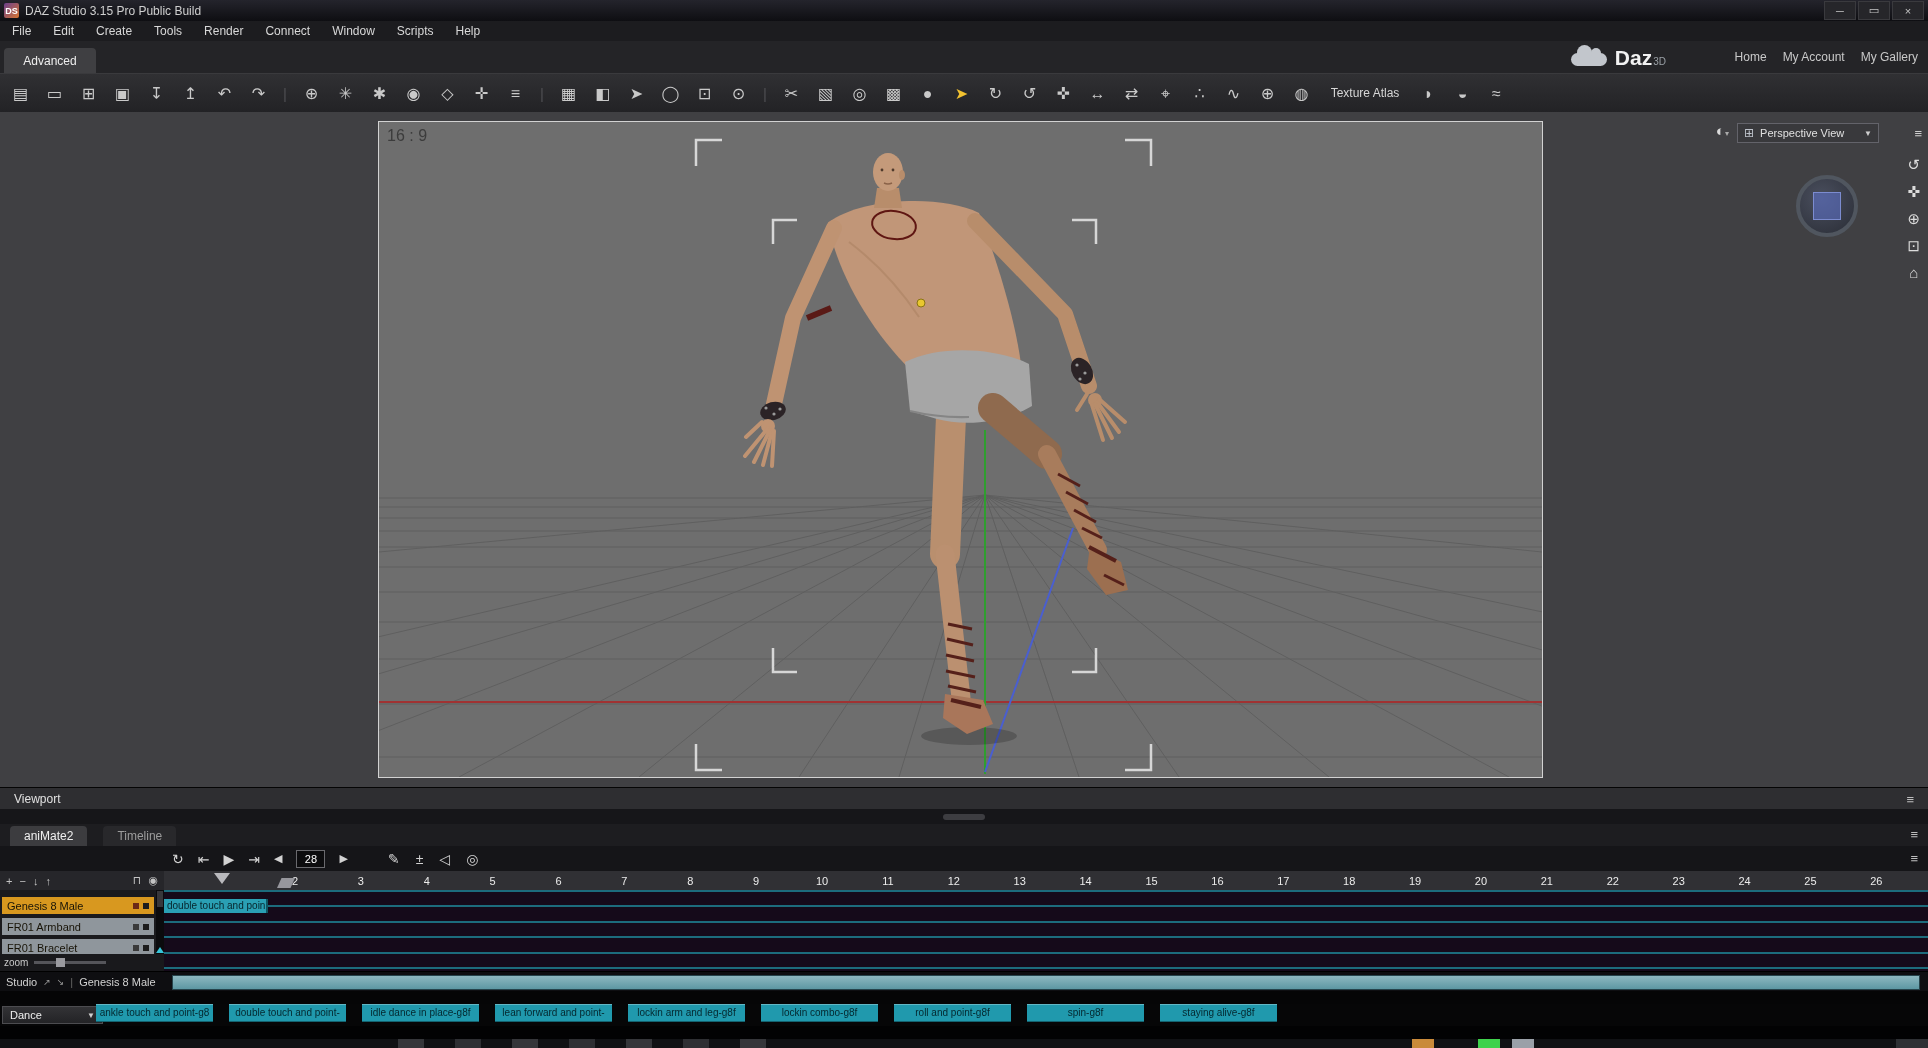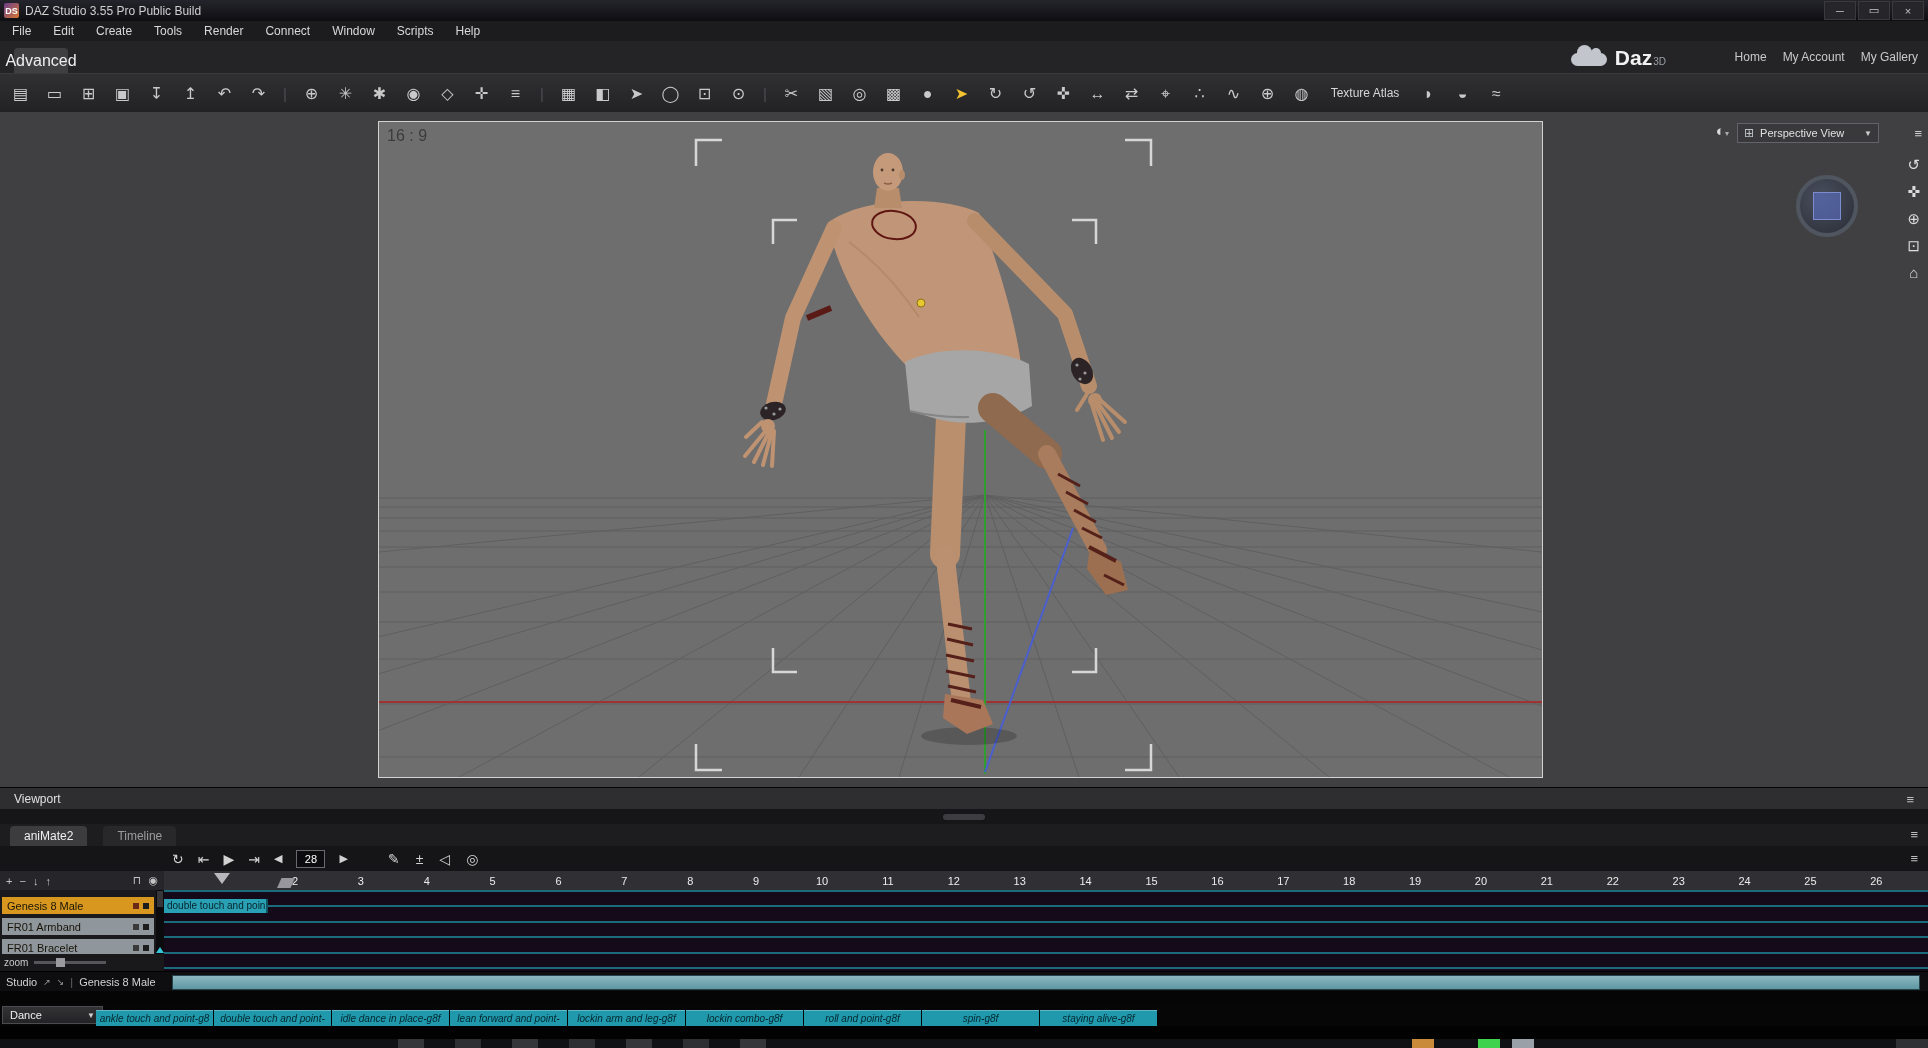--- a/index.html
+++ b/index.html
@@ -18,22 +18,22 @@
   .win-btn { width:30px; height:17px; display:flex; align-items:center; justify-content:center;
              font-size:11px; color:#c4c4c4; background:#26262a; border:1px solid #3a3a3e; }
 
   
   .menubar { left:0; top:21px; right:0; height:20px; background:#1c1c1f; border-bottom:1px solid #000;
              display:flex; align-items:center; gap:22px; padding:0 12px; font-size:12px; color:#d8d8d8; }
   .menu-item { cursor:default; }
 
   
   .tabrow { left:0; top:41px; right:0; height:32px; background:#242427; }
-  .adv-tab { position:absolute; left:14px; bottom:0; width:54px; height:25px; background:#3f3f42;
-             color:#eee; font-size:16px; display:flex; align-items:center; justify-content:center;
+  .adv-tab { position:absolute; left:4px; bottom:0; width:92px; height:25px; background:#3f3f42;
+             color:#eee; font-size:12px; display:flex; align-items:center; justify-content:center;
              border-radius:4px 4px 0 0; }
   .brand { position:absolute; right:262px; top:4px; display:flex; align-items:flex-start; gap:8px; }
   .cloud { width:36px; height:13px; background:#c2c6cc; border-radius:10px; position:relative; margin-top:8px; }
   .cloud::before { content:""; position:absolute; width:15px; height:15px; background:#c2c6cc;
                    border-radius:50%; top:-8px; left:6px; }
   .cloud::after { content:""; position:absolute; width:10px; height:10px; background:#c2c6cc;
                   border-radius:50%; top:-5px; left:20px; }
   .brand-name { font-size:21px; font-weight:bold; color:#f2f2f2; line-height:26px; }
   .brand-sup { font-size:10px; color:#9aa0a6; margin-left:1px; }
   .header-links { position:absolute; right:10px; top:0; height:32px; display:flex; align-items:center; gap:16px;
@@ -146,40 +146,40 @@
 
   .gap-black-1 { left:0; top:991px; right:0; height:13px; background:#050506; }
 
   
   .clipbar { left:0; top:1004px; right:0; height:22px; background:#060607; }
   .dance-dd { position:absolute; left:2px; top:2px; width:101px; height:18px;
               background:linear-gradient(#333336,#232326); border:1px solid #4c4c50; box-sizing:border-box;
               display:flex; align-items:center; justify-content:space-between; padding:0 7px;
               font-size:11px; color:#efefef; }
   .dance-dd .dd-arrow { font-size:8px; color:#cfcfcf; }
-  .clips { position:absolute; left:96px; top:6px; display:flex; gap:1px;font-style:italic; }
+  .clips { position:absolute; left:96px; top:0; display:flex; gap:16px; }
   .clip-chip { flex:0 0 117px; width:117px; height:18px; background:#2099ad;
                box-shadow:inset 0 1px 0 rgba(255,255,255,.3), inset 0 -1px 0 rgba(0,0,0,.35);
                color:#04272e; font-size:10px; line-height:18px; text-align:center;
                white-space:nowrap; overflow:hidden; }
 
   .gap-black-2 { left:0; top:1026px; right:0; height:13px; background:#020203; }
 
   
   .taskbar { left:0; top:1039px; right:0; height:9px; background:#101114; }
   .tb-item { position:absolute; top:0; height:9px; }
 </style>
 </head>
 <body>
 
 <div id="app" data-name="daz-studio-window">
 
   <div class="abs titlebar" data-name="title-bar">
     <div class="logo-badge" data-name="app-logo-icon">DS</div>
-    <span data-name="window-title">DAZ Studio 3.55 Pro Public Build</span>
+    <span data-name="window-title">DAZ Studio 3.15 Pro Public Build</span>
     <div class="win-controls">
       <div class="win-btn" data-name="minimize-button">─</div>
       <div class="win-btn" data-name="restore-button">▭</div>
       <div class="win-btn" data-name="close-button">×</div>
     </div>
   </div>
 
   <div class="abs menubar" data-name="menu-bar">
 
   <span class="menu-item" data-name="menu-item">File</span>

